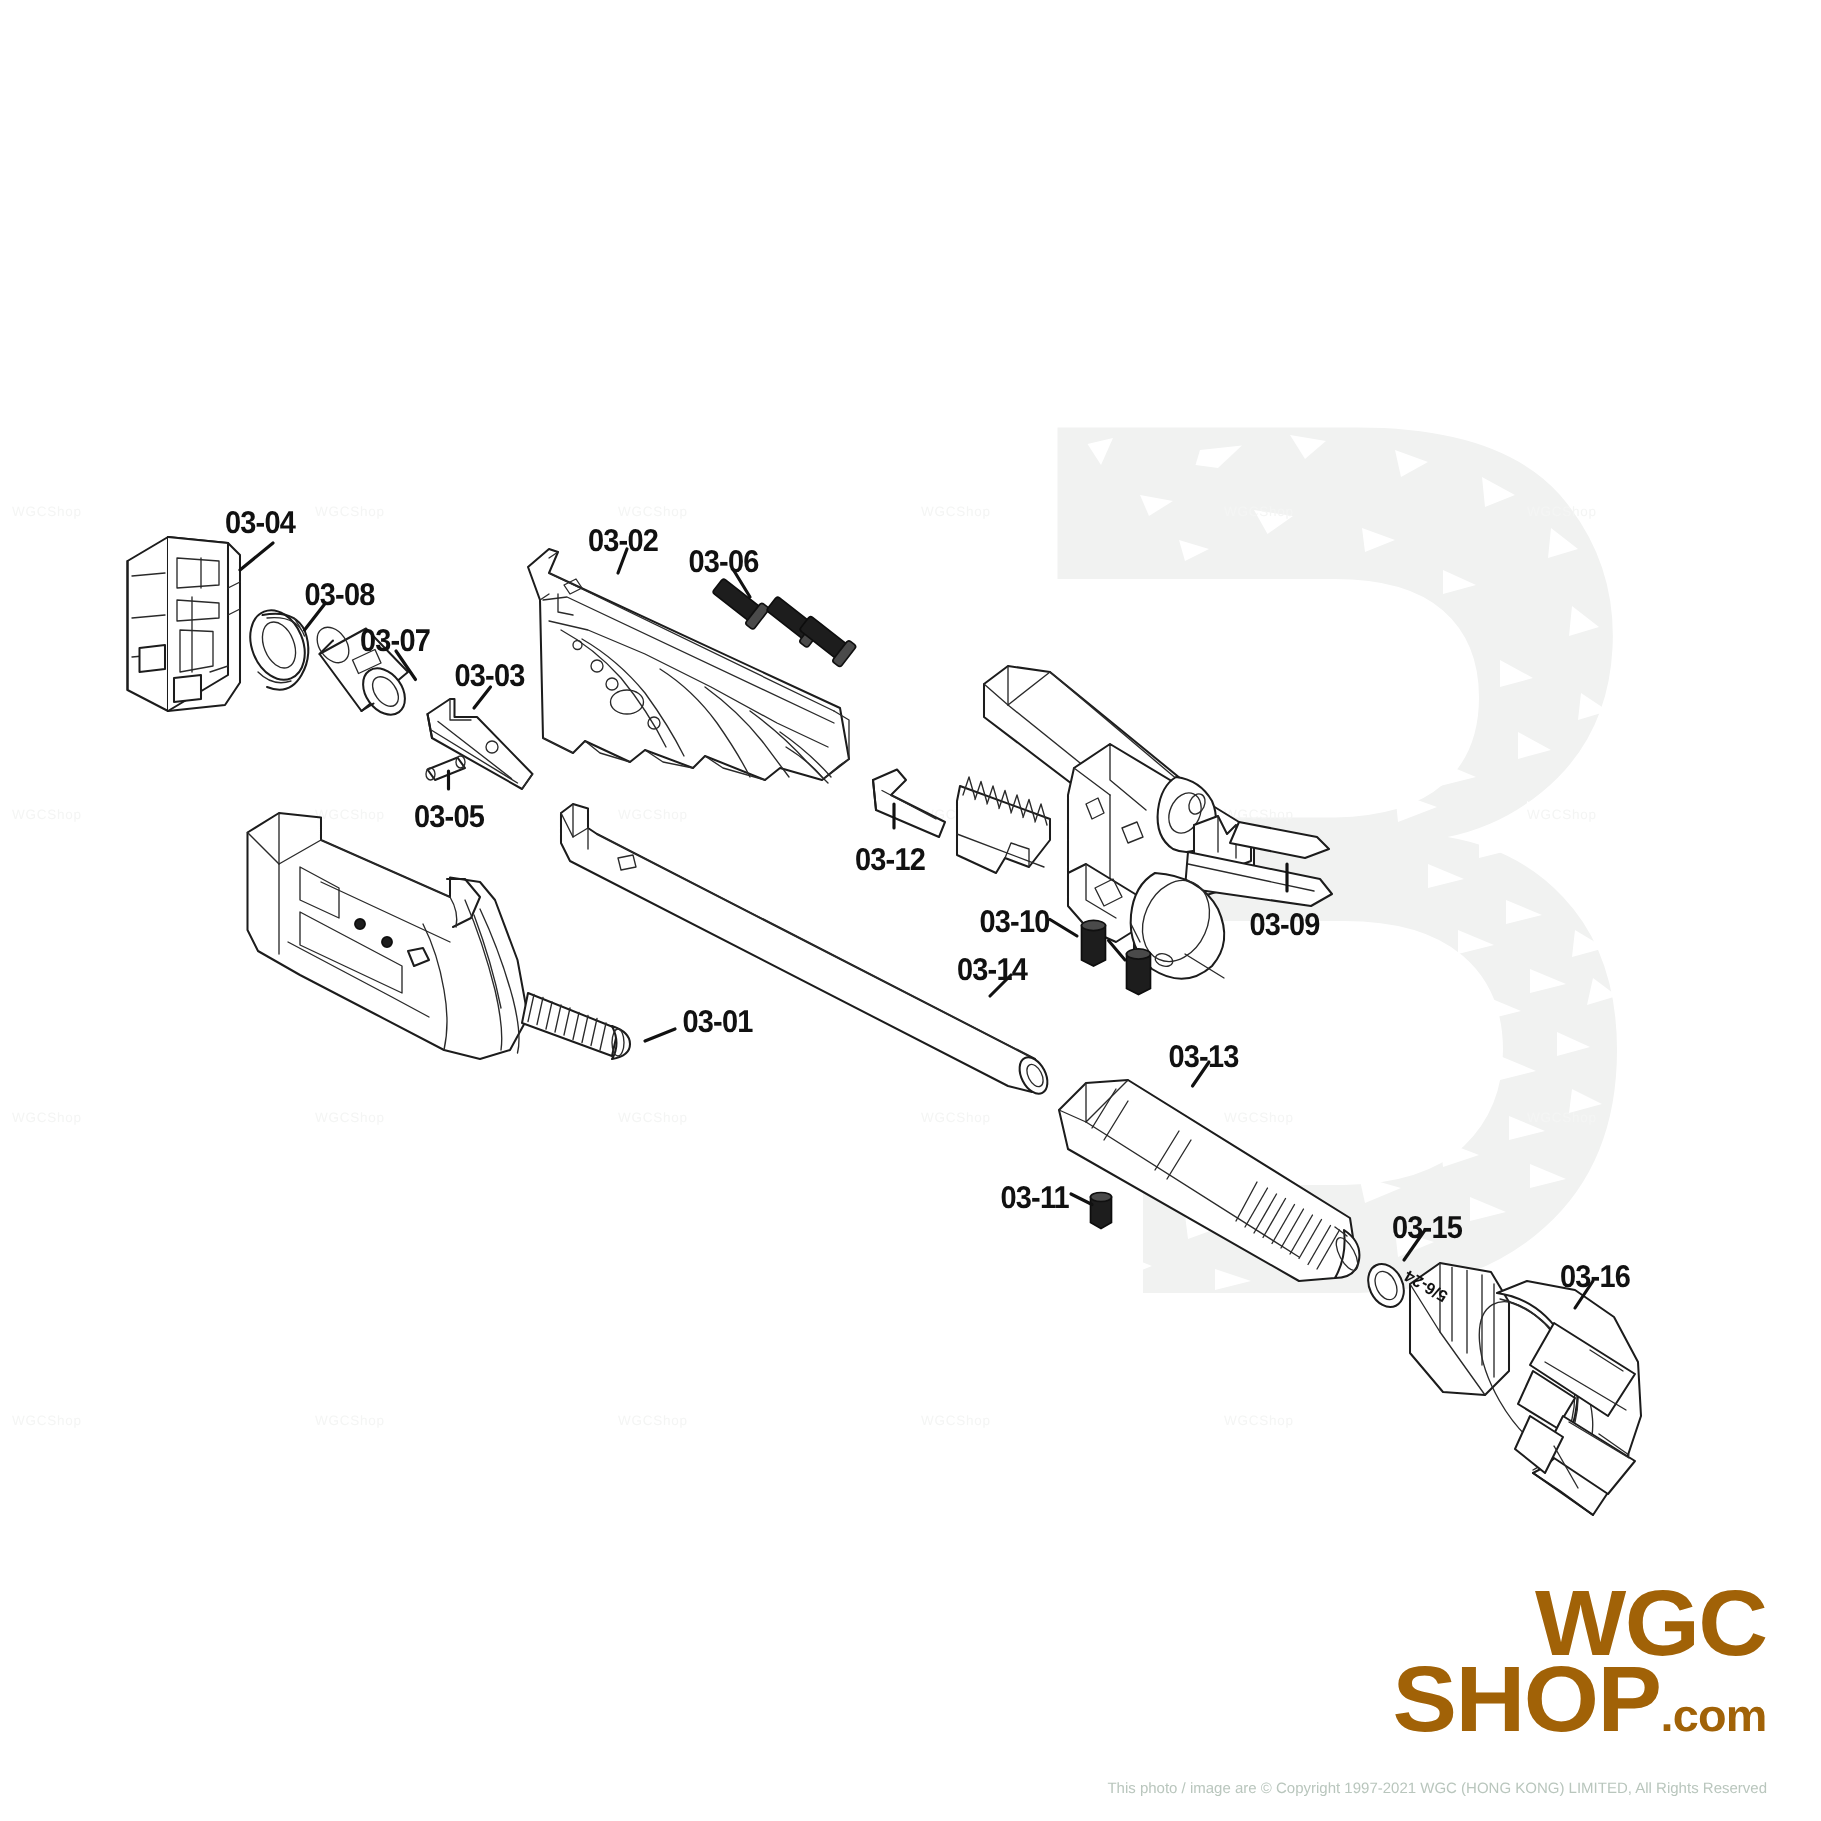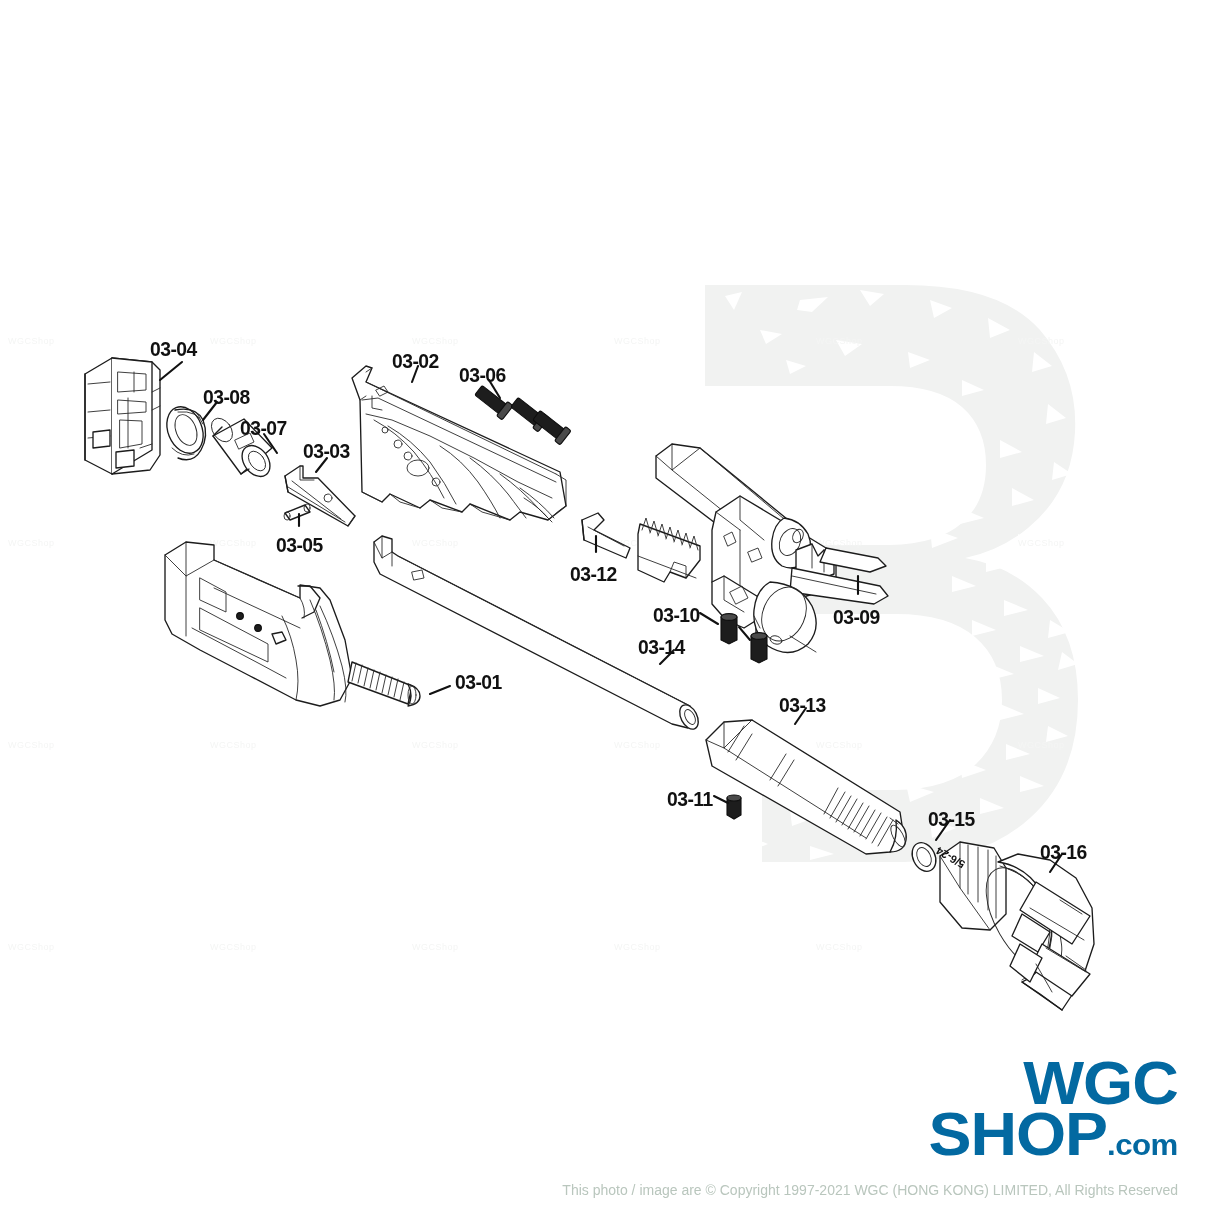--- a/index.html
+++ b/index.html
@@ -40,30 +40,30 @@
     line-height:1;
   }
 
   #footer{
     position:absolute;left:0;right:0;bottom:0;height:160px;
   }
   #logo{
     position:absolute;right:36px;top:4px;
     text-align:right;
     line-height:0.82;
-    color:#0369a1;
+    color:#a16207;
     font-family:"Liberation Sans", sans-serif;
     font-weight:bold;
   }
   #logo .l1{font-size:62px;letter-spacing:-1px;display:block;transform:scaleX(1.04);transform-origin:right center;}
   #logo .l2{font-size:62px;letter-spacing:-1px;display:block;transform:scaleX(1.04);transform-origin:right center;}
   #logo .dotcom{font-size:30px;letter-spacing:-0.5px;}
   #copyright{
     position:absolute;right:36px;bottom:16px;
-    font-size:14px;
+    font-size:10px;
     color:#b9c6bd;
     font-family:"Liberation Sans", sans-serif;
     white-space:nowrap;
   }
 </style>
 </head>
 <body>
 
 <div id="stage">
 

